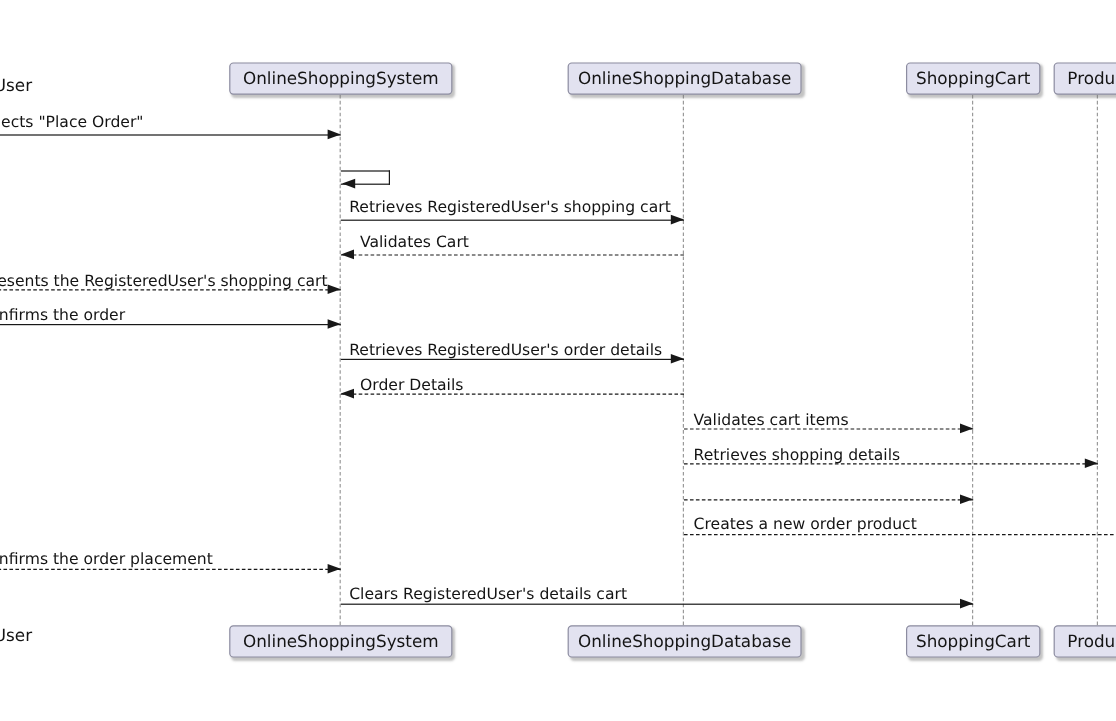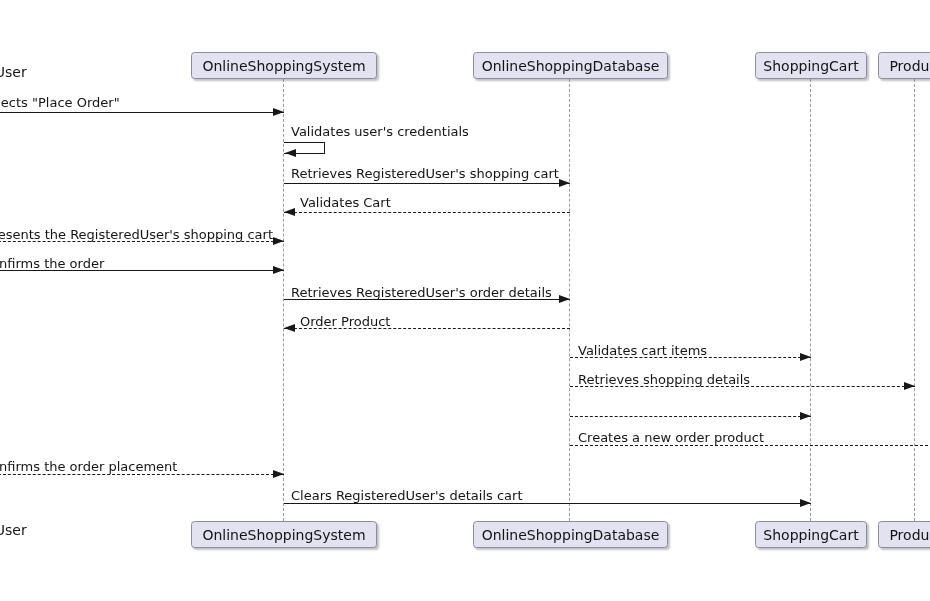--- a/index.html
+++ b/index.html
@@ -56,21 +56,20 @@
   <div class="actor-label" style="left:-80px;top:64px">RegisteredUser</div>
   <div class="pbox" style="left:191px;top:52px;width:186px">OnlineShoppingSystem</div>
   <div class="pbox" style="left:473px;top:52px;width:195px">OnlineShoppingDatabase</div>
   <div class="pbox" style="left:755px;top:52px;width:112px">ShoppingCart</div>
   <div class="pbox" style="left:878px;top:52px;width:76px">Product</div>
 
   <div class="msg-label" style="left:-19px;top:95px">Selects "Place Order"</div>
   <div class="line" style="left:-12px;top:112px;width:296px"></div>
   <div class="ah-r" style="left:273px;top:108px"></div>
 
-  <div class="msg-label" style="left:291px;top:124px">Validates user's credentials</div>
   <div class="selfbox" style="left:284px;top:142px;width:41px;height:12px"></div>
   <div class="ah-l" style="left:285px;top:149px"></div>
 
   <div class="msg-label" style="left:291px;top:166px">Retrieves RegisteredUser's shopping cart</div>
   <div class="line" style="left:284px;top:183px;width:286px"></div>
   <div class="ah-r" style="left:559px;top:179px"></div>
 
   <div class="msg-label" style="left:300px;top:195px">Validates Cart</div>
   <div class="line dashed" style="left:284px;top:212px;width:286px"></div>
   <div class="ah-l" style="left:284px;top:208px"></div>
@@ -80,21 +79,21 @@
   <div class="ah-r" style="left:273px;top:237px"></div>
 
   <div class="msg-label" style="left:-18px;top:256px">Confirms the order</div>
   <div class="line" style="left:-12px;top:270px;width:296px"></div>
   <div class="ah-r" style="left:273px;top:266px"></div>
 
   <div class="msg-label" style="left:291px;top:285px">Retrieves RegisteredUser's order details</div>
   <div class="line" style="left:284px;top:299px;width:286px"></div>
   <div class="ah-r" style="left:559px;top:295px"></div>
 
-  <div class="msg-label" style="left:300px;top:314px">Order Product</div>
+  <div class="msg-label" style="left:300px;top:314px">Order Details</div>
   <div class="line dashed" style="left:284px;top:328px;width:286px"></div>
   <div class="ah-l" style="left:284px;top:324px"></div>
 
   <div class="msg-label" style="left:578px;top:343px">Validates cart items</div>
   <div class="line dashed" style="left:570px;top:357px;width:241px"></div>
   <div class="ah-r" style="left:800px;top:353px"></div>
 
   <div class="msg-label" style="left:578px;top:372px">Retrieves shopping details</div>
   <div class="line dashed" style="left:570px;top:386px;width:345px"></div>
   <div class="ah-r" style="left:904px;top:382px"></div>

